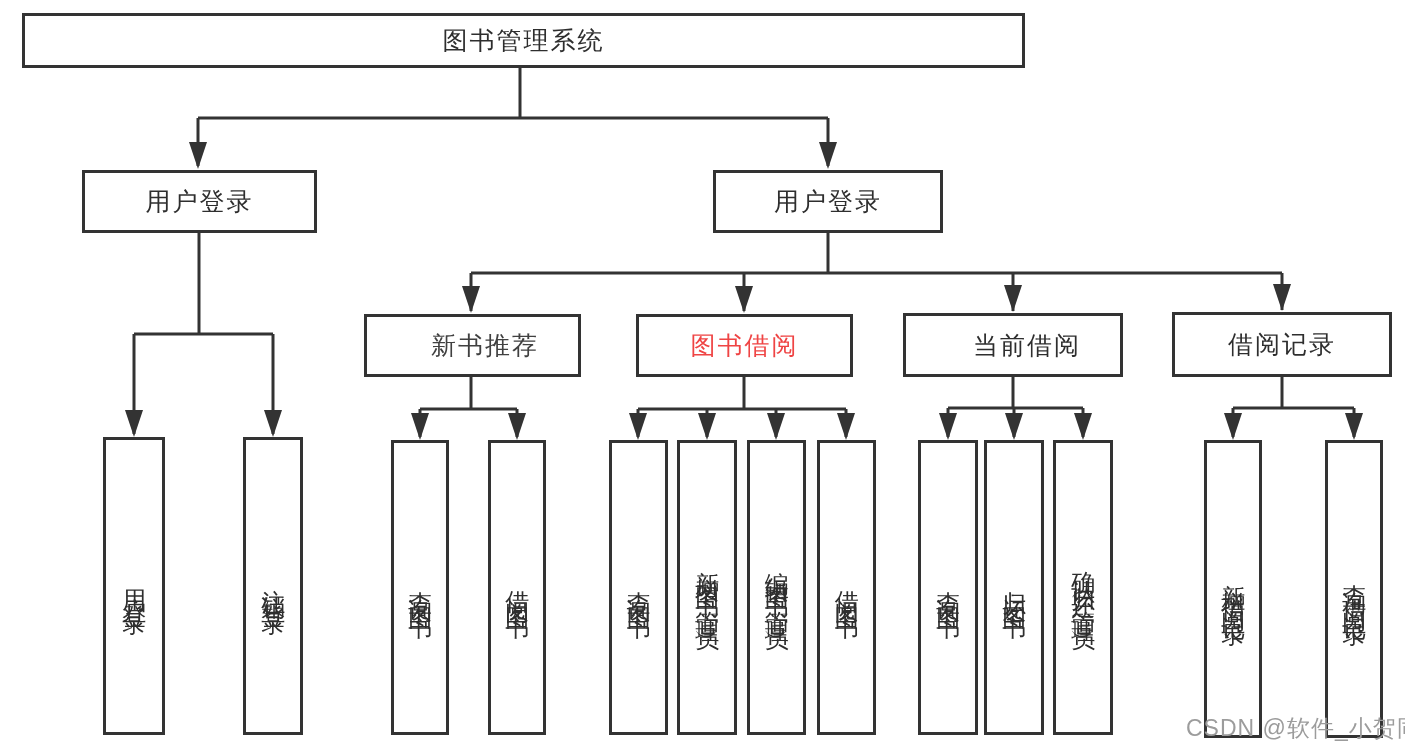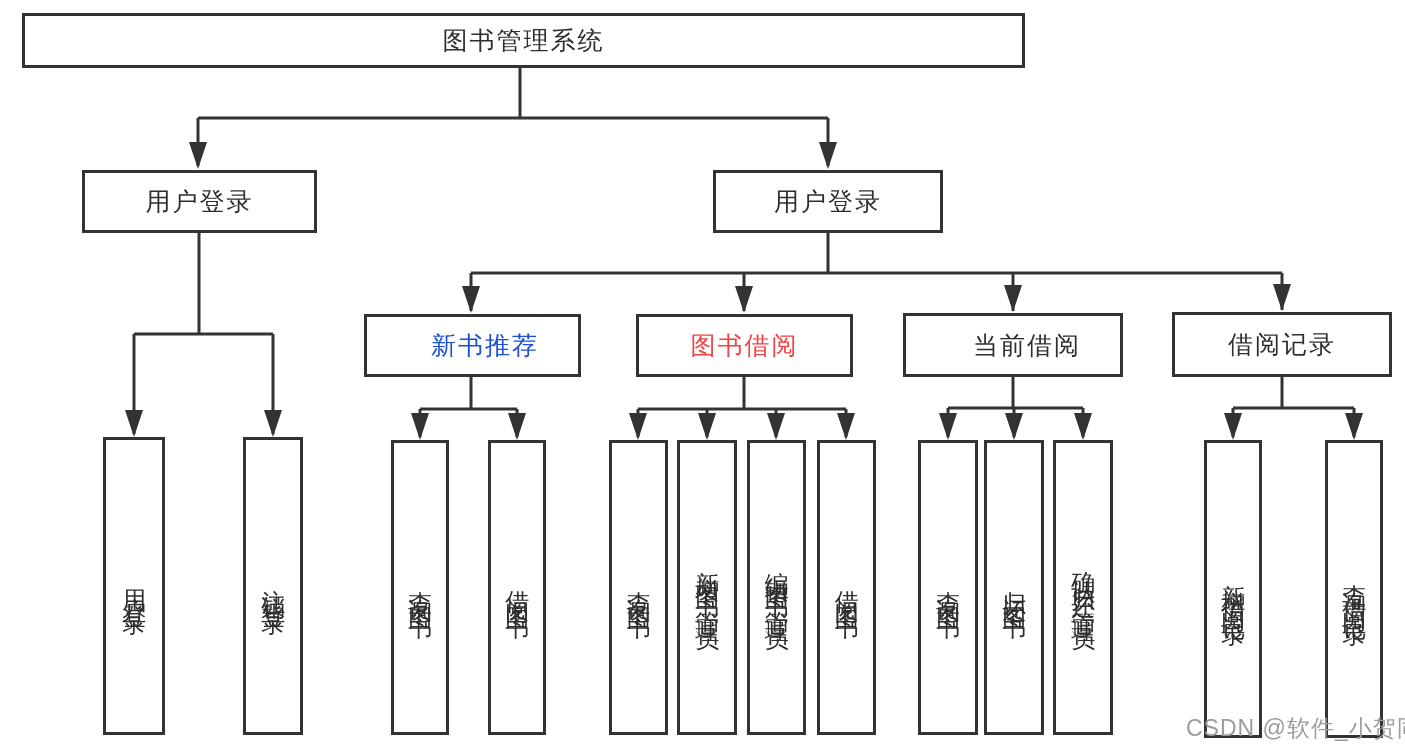--- a/index.html
+++ b/index.html
@@ -106,21 +106,21 @@
       <div class="node" style="left: 22px; top: 13px; width: 1003px; height: 55px; border-color: rgb(51, 51, 51);">
         <span class="lbl" style="color: rgb(46, 46, 46);">图书管理系统</span>
       </div>
       <div class="node" style="left: 82px; top: 170px; width: 235px; height: 63px; border-color: rgb(51, 51, 51);">
         <span class="lbl" style="color: rgb(46, 46, 46);">用户登录</span>
       </div>
       <div class="node" style="left: 713px; top: 170px; width: 230px; height: 63px; border-color: rgb(51, 51, 51);">
         <span class="lbl" style="color: rgb(46, 46, 46);">用户登录</span>
       </div>
       <div class="node" style="left: 364px; top: 314px; width: 217px; height: 63px; border-color: rgb(51, 51, 51);">
-        <span class="lbl" style="color: #1d4ed8; margin-left: 25px;">新书推荐</span>
+        <span class="lbl" style="color: #404040; margin-left: 25px;">新书推荐</span>
       </div>
       <div class="node" style="left: 636px; top: 314px; width: 217px; height: 63px; border-color: rgb(51, 51, 51);">
         <span class="lbl" style="color: #ef4444;">图书借阅</span>
       </div>
       <div class="node" style="left: 903px; top: 313px; width: 220px; height: 64px; border-color: rgb(51, 51, 51); padding-left: 28px;">
         <span class="lbl" style="color: rgb(46, 46, 46);">当前借阅</span>
       </div>
       <div class="node" style="left: 1172px; top: 312px; width: 220px; height: 65px; border-color: rgb(51, 51, 51);">
         <span class="lbl" style="color: rgb(46, 46, 46);">借阅记录</span>
       </div>

